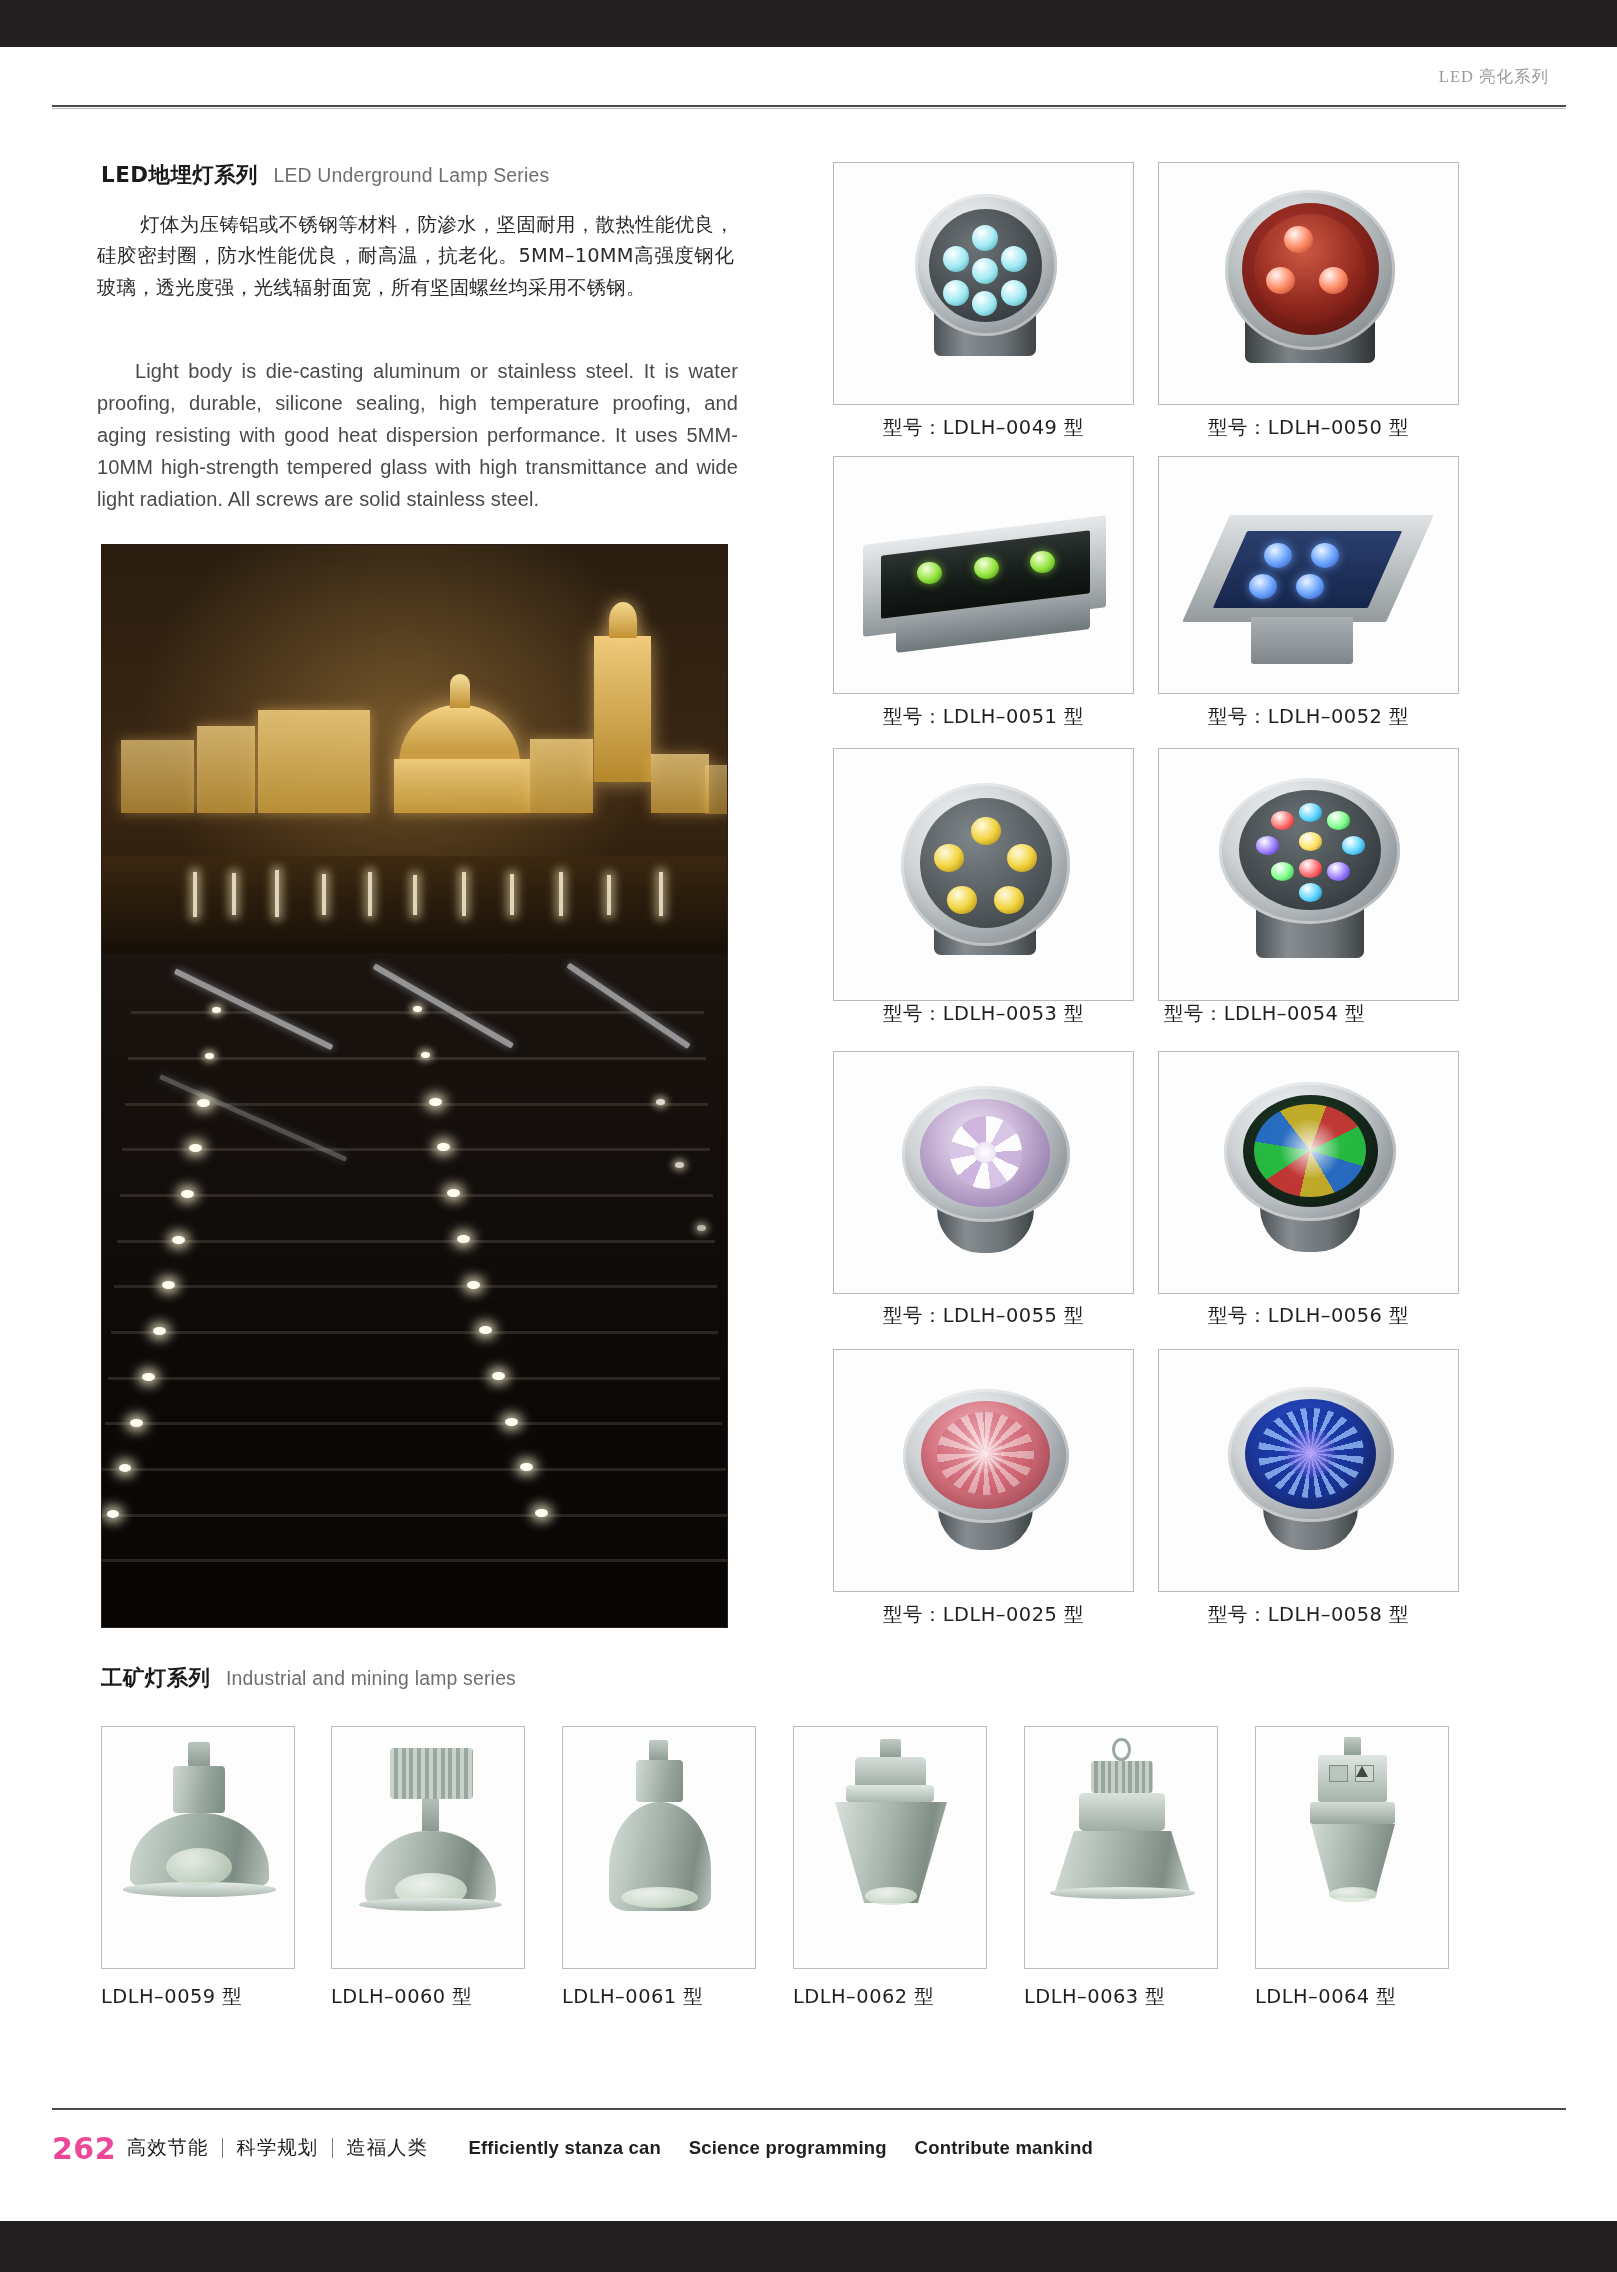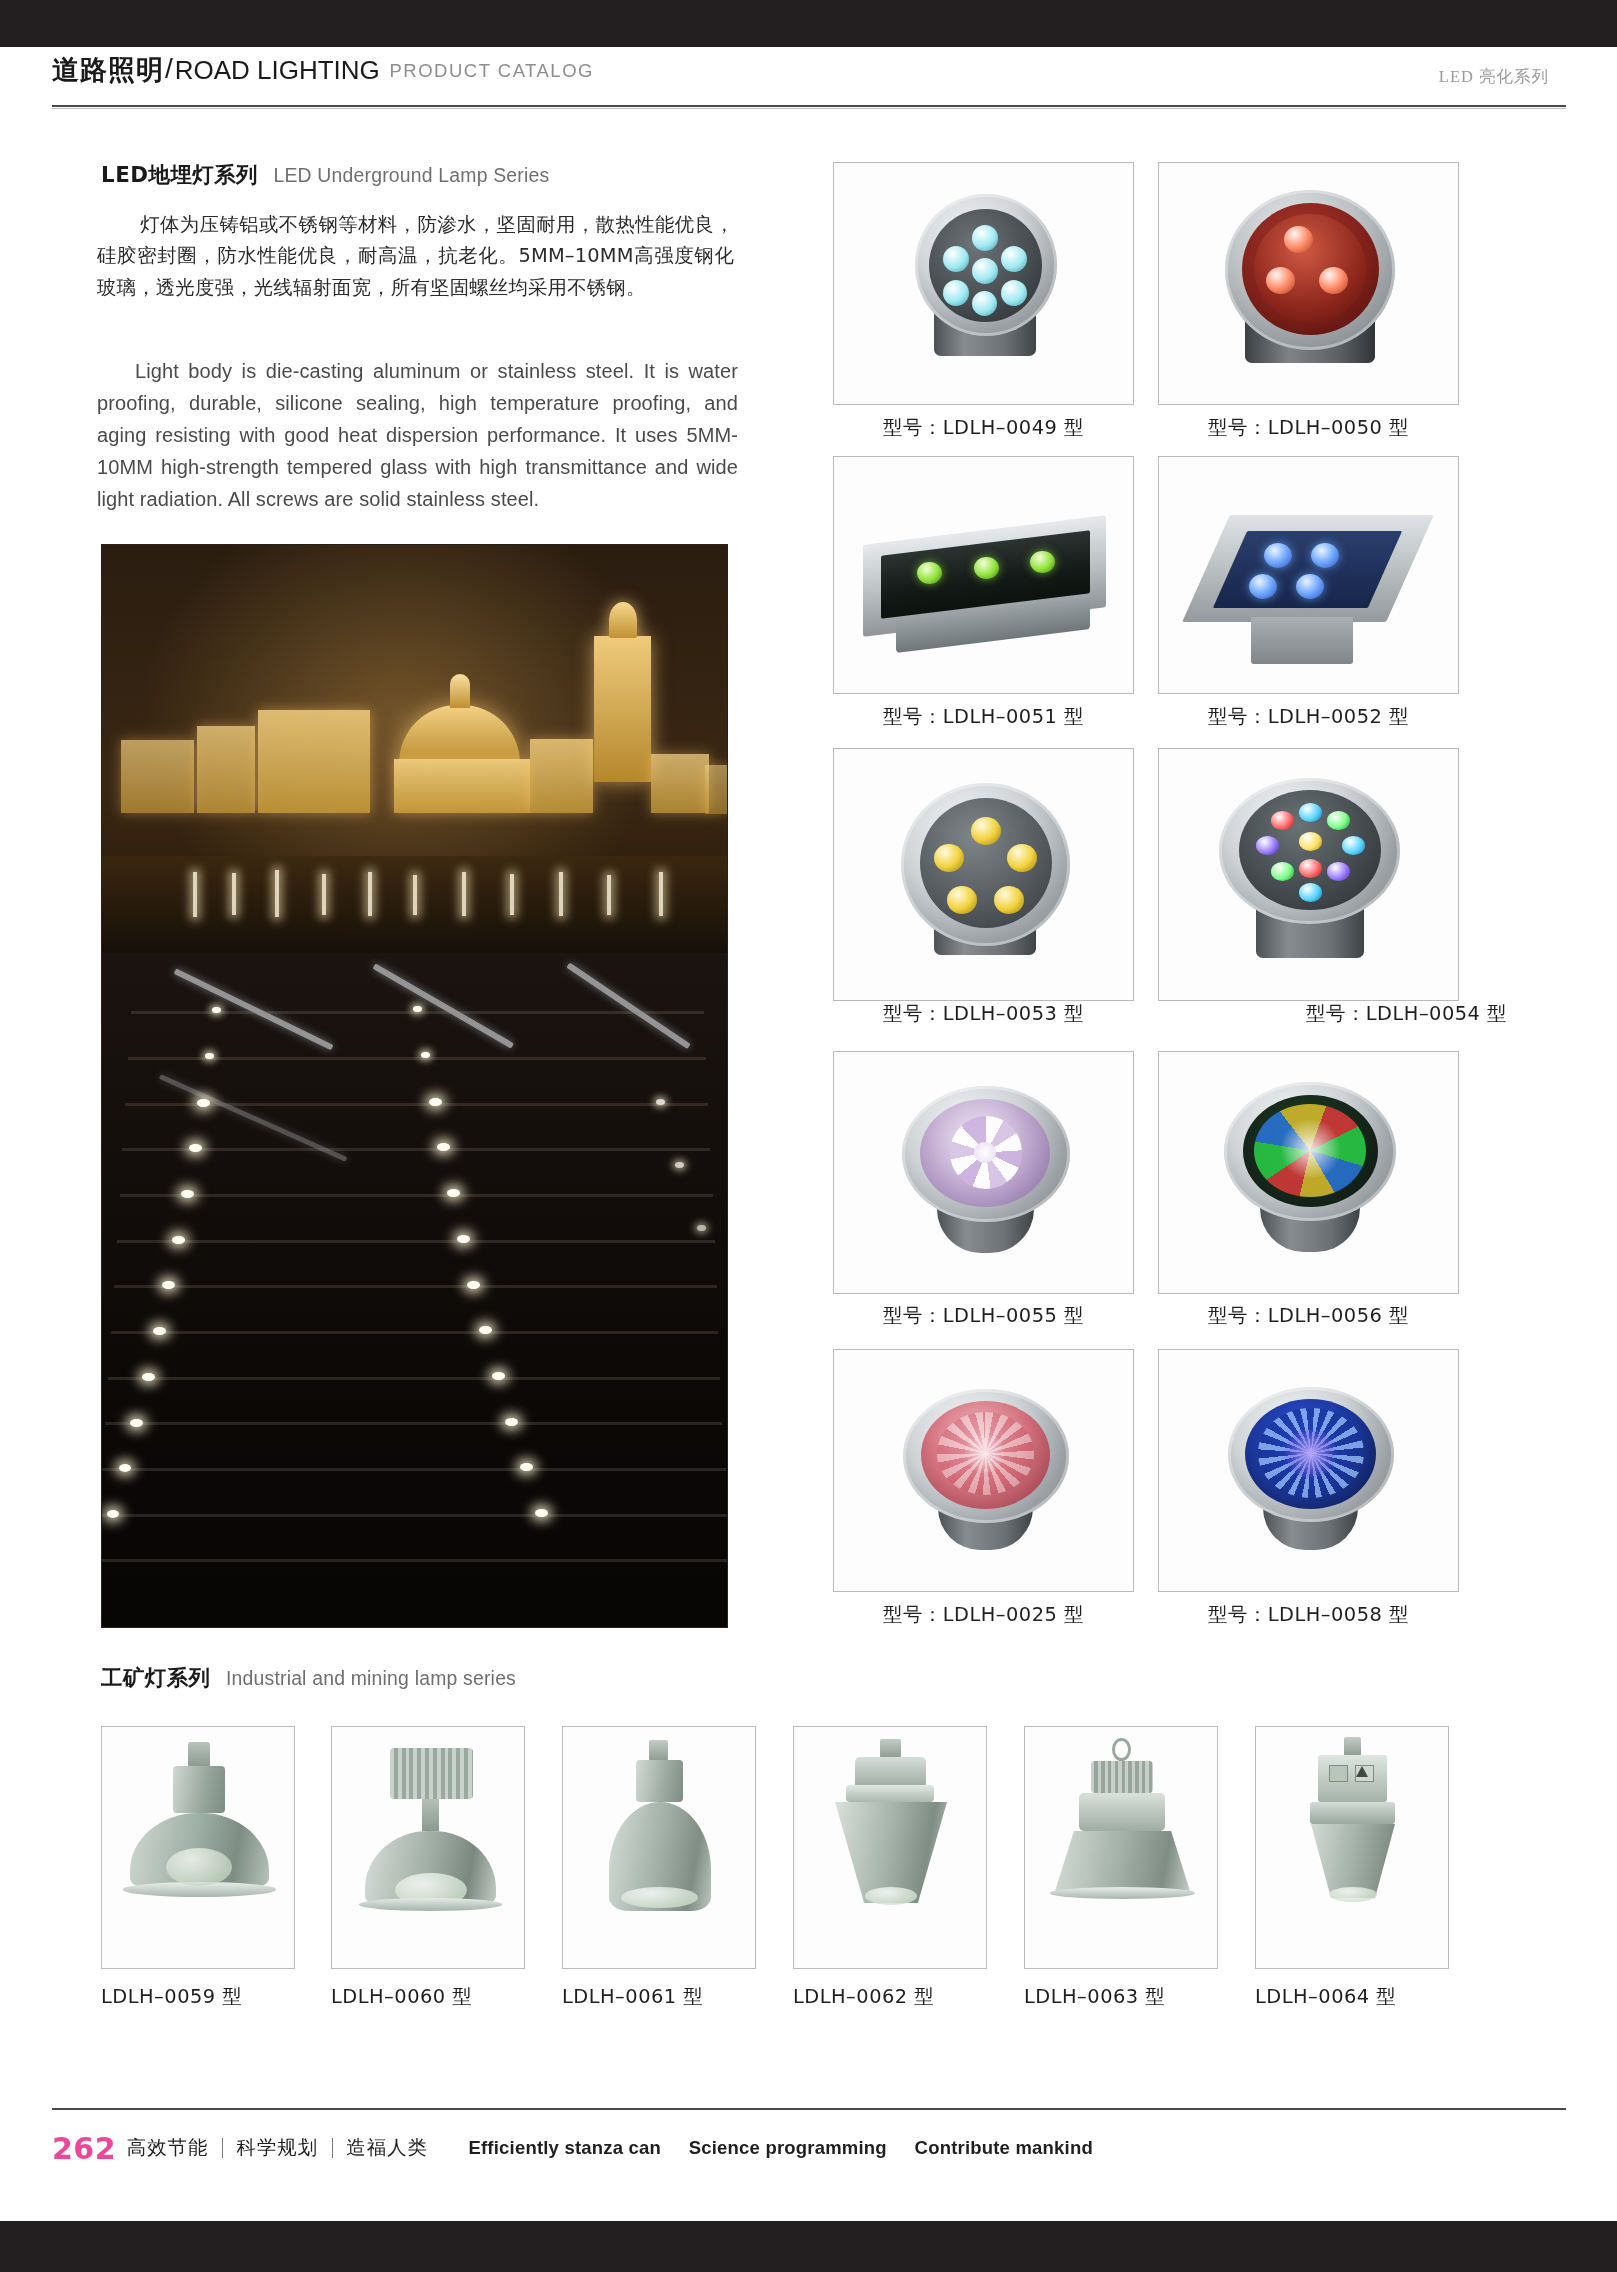--- a/index.html
+++ b/index.html
@@ -337,26 +337,20 @@
   .fen span { margin-right: 22.4px; }
 </style>
 </head>
 <body>
 
 <div class="page">
 
   <div class="top-band"></div>
 
   <div class="header">
-    <div class="header-inner">
-      <span class="hdr-cn">道路照明</span>
-      <span class="hdr-slash">/</span>
-      <span class="hdr-en">ROAD LIGHTING</span>
-      <span class="hdr-sub">PRODUCT CATALOG</span>
-    </div>
     <div class="hdr-right">LED 亮化系列</div>
   </div>
   <div class="hdr-rule"></div>
   <div class="hdr-rule-thin"></div>
 
   <div class="sec-title" style="left:101px; top:160px;">
     <span class="cn">LED地埋灯系列</span>
     <span class="en">LED Underground Lamp Series</span>
   </div>
 
@@ -542,21 +536,21 @@
         <div class="led" style="left:168px; top:62px; width:23px; height:19.4px; background:radial-gradient(circle at 36% 30%, #fff, #7dff8a 55%, #1b8b2a);"></div>
         <div class="led" style="left:97px; top:87px; width:23px; height:19.4px; background:radial-gradient(circle at 36% 30%, #fff, #9a7bff 55%, #3d24a8);"></div>
         <div class="led" style="left:140px; top:83px; width:23px; height:19.4px; background:radial-gradient(circle at 36% 30%, #fff, #ffe266 55%, #a88616);"></div>
         <div class="led" style="left:183px; top:87px; width:23px; height:19.4px; background:radial-gradient(circle at 36% 30%, #fff, #5ad4ff 55%, #1671a8);"></div>
         <div class="led" style="left:112px; top:113px; width:23px; height:19.4px; background:radial-gradient(circle at 36% 30%, #fff, #7dff8a 55%, #1b8b2a);"></div>
         <div class="led" style="left:140px; top:110px; width:23px; height:19.4px; background:radial-gradient(circle at 36% 30%, #fff, #ff6b6b 55%, #a81616);"></div>
         <div class="led" style="left:168px; top:113px; width:23px; height:19.4px; background:radial-gradient(circle at 36% 30%, #fff, #9a7bff 55%, #3d24a8);"></div>
         <div class="led" style="left:140px; top:134px; width:23px; height:19.4px; background:radial-gradient(circle at 36% 30%, #fff, #5ad4ff 55%, #1671a8);"></div>
       </div>
     </div>
-    <div class="pcap" style="left:1206px; top:1000px; width:301px;text-align:right;">型号：LDLH–0054 型</div>
+    <div class="pcap" style="left:1114px; top:1000px; width:301px;">型号：LDLH–0054 型</div>
   </div>
 
   <div class="pcell">
     <div class="pframe" style="left:833px; top:1051px; width:301px; height:243px;">
       <div class="art">
         <div class="sbg"></div>
         <div class="can" style="left:103px; top:120px; width:97px; height:81px; border-radius:4.9px 4.9px 44px 44px;"></div>
         <div class="disc" style="left:68px; top:34px; width:168px; height:136px;"></div>
         <div style="position:absolute; left:86px; top:47px; width:130px; height:108px; border-radius:50%; background:radial-gradient(circle at 44% 36%, #f1e7f6 0%, #cbb7d8 40%, #9f87b5 75%, #7b6593);"></div>
         <div style="position:absolute; left:116px; top:64px; width:72px; height:73px; border-radius:50%; background:conic-gradient(#fff 0 8%, #d9c6e7 8% 16%, #fff 16% 24%, #cdb4df 24% 32%, #fff 32% 40%, #d9c6e7 40% 48%, #fff 48% 56%, #cdb4df 56% 64%, #fff 64% 72%, #d9c6e7 72% 80%, #fff 80% 88%, #cdb4df 88% 100%); opacity:.95;"></div>

